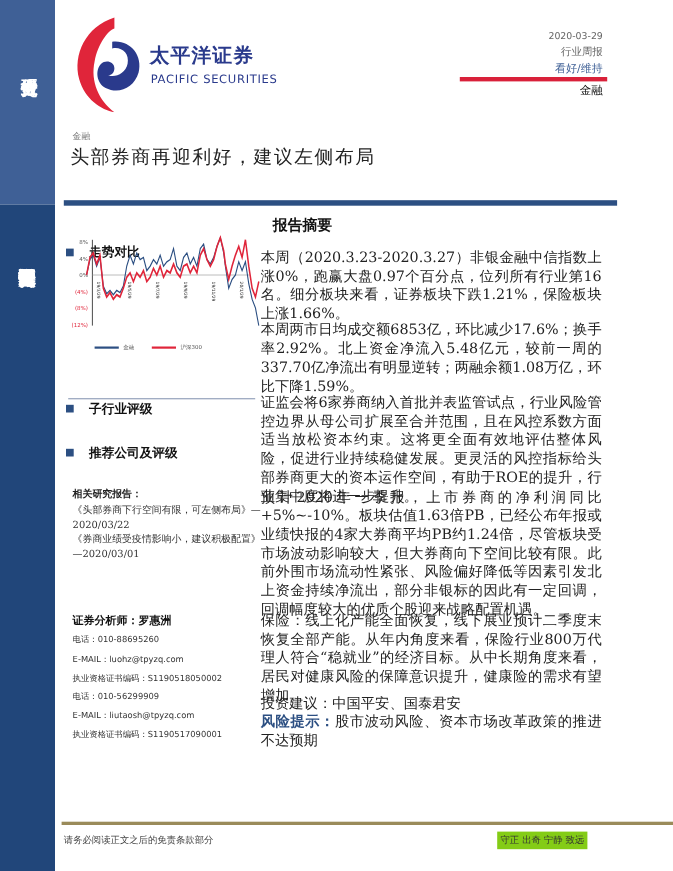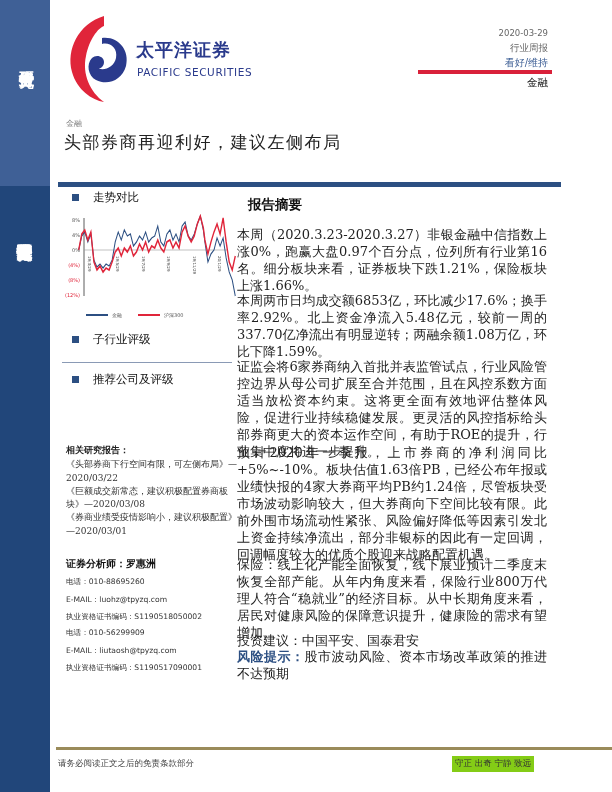--- a/index.html
+++ b/index.html
@@ -19,21 +19,21 @@
               color: #2a3a8c; letter-spacing: 0.6px; }
   .meta { position: absolute; right: 64px; top: 26px; text-align: right; font-family: "DejaVu Sans", sans-serif; }
   .meta .date { font-size: 8.5px; color: #666; line-height: 14px; }
   .meta .type { font-size: 9.5px; color: #666; line-height: 16px; }
   .meta .rating { font-size: 10px; color: #3f6096; line-height: 14px; }
   .meta .sector { font-size: 10.5px; color: #111; line-height: 16px; }
   .red-rule { position: absolute; left: 418px; top: 70px; width: 134px; height: 4px; background: #d9213a; }
   .small-sector { position: absolute; left: 66px; top: 118px; font-size: 8px; color: #777; font-family: "DejaVu Sans", sans-serif; }
   .title { position: absolute; left: 64px; top: 131px; font-size: 17px; color: #222; letter-spacing: 1.5px; }
   .title-rule { position: absolute; left: 58px; top: 182px; width: 503px; height: 5px; background: #2c4f82; }
-  .sec-head { position: absolute; left: 72px; font-size: 11.5px; font-weight: normal; color: #111; display: flex; align-items: center; }
+  .sec-head { position: absolute; left: 60px; font-size: 11.5px; font-weight: bold; color: #111; display: flex; align-items: center; margin-top: 32px; }
   .sec-head .sq { width: 7px; height: 7px; background: #2c4f82; margin-right: 14px; display: inline-block; }
   .chart { position: absolute; left: 62px; top: 212px; width: 175px; height: 110px; }
   .chart-legend { position: absolute; left: 86px; top: 312px; font-size: 5px; font-family: "DejaVu Sans", sans-serif; color: #555; display: flex; align-items: center; gap: 4px; }
   .chart-legend .line { display: inline-block; width: 22px; height: 2px; }
   .thin-rule { position: absolute; left: 62px; width: 170px; height: 1px; background: #8a9ab5; }
   .related { position: absolute; left: 66px; top: 444px; width: 175px; font-size: 9px; line-height: 13.3px; }
   .related .lbl { font-weight: bold; font-size: 9px; margin-bottom: 1px; }
   .related .item { color: #333; }
   .analyst { position: absolute; left: 66px; width: 175px; font-size: 7.6px; color: #333; font-family: "DejaVu Sans", sans-serif; }
   .analyst .name { font-family: "DejaVu Serif", serif; font-weight: bold; font-size: 10px; color: #111; margin-bottom: 6px; }
@@ -114,21 +114,20 @@
 </div>
 <div class="thin-rule" style="top:362px"></div>
 <div class="sec-head" style="top:372px">
   <span class="sq"></span>
   <span>推荐公司及评级</span>
 </div>
 
 <div class="related">
   <div class="lbl">相关研究报告：</div>
   <div class="item">《头部券商下行空间有限，可左侧布局》—2020/03/22</div>
-  <div class="item">《巨额成交新常态，建议积极配置券商板块》—2020/03/08</div>
   <div class="item">《券商业绩受疫情影响小，建议积极配置》—2020/03/01</div>
 </div>
 
 <div class="analyst" style="top:557px">
   <div class="name">证券分析师：罗惠洲</div>
   <div class="row">电话：010-88695260</div>
   <div class="row">E-MAIL：luohz@tpyzq.com</div>
   <div class="row">执业资格证书编码：S1190518050002</div>
 </div>
 <div class="analyst" style="top:628px">

